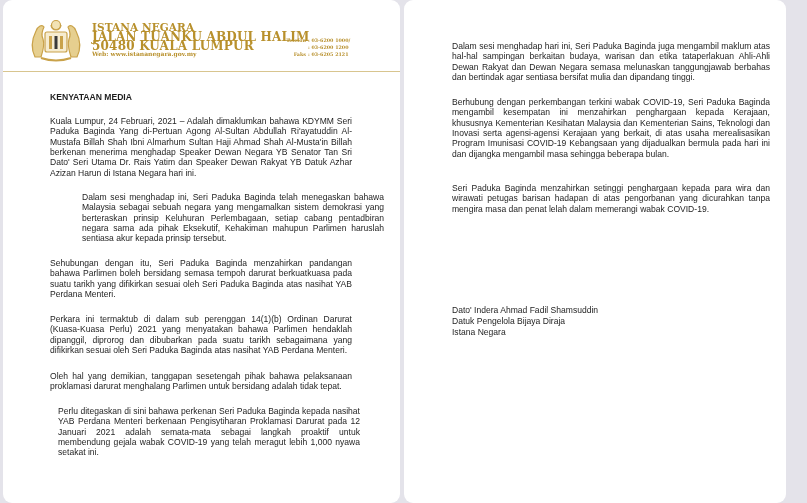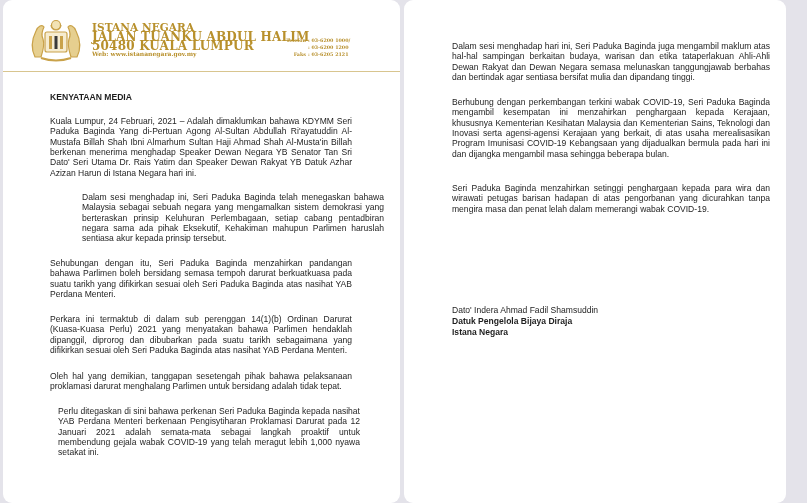--- a/index.html
+++ b/index.html
@@ -23,21 +23,21 @@
   .contact .row { display: flex; white-space: nowrap; }
   .contact .lbl { display: inline-block; width: 26px; text-align: right; padding-right: 2px; }
   .rule { position: absolute; left: 0; top: 71px; width: 397px; height: 1px; background: #d8c58f; }
 
   
   .text-block { position: absolute; font-size: 8.55px; line-height: 10.35px; color: #1e1e1e; text-align: justify; }
   .page-left .text-block { left: 47px; width: 302px; }
   .page-right .text-block { left: 48px; width: 318px; }
   .heading { font-weight: bold; font-size: 8.6px; text-align: left; }
   .sig { text-align: left; line-height: 11px; }
-  .sig .b { font-weight: bold; }
+  .sig .b { font-weight: normal; }
 </style>
 </head>
 <body>
 
 <div class="page page-left">
   <div class="letterhead">
     <svg class="crest" viewBox="0 0 58 46">
       <g fill="none" stroke="#c9a24a" stroke-width="1.2">
         <path d="M8 40 C4 32 5 22 9 14 C11 9 15 7 17 10 C15 14 14 18 16 22 C18 28 16 34 14 40 Z" fill="#e6cf8f"></path>
         <path d="M50 40 C54 32 53 22 49 14 C47 9 43 7 41 10 C43 14 44 18 42 22 C40 28 42 34 44 40 Z" fill="#e6cf8f"></path>

